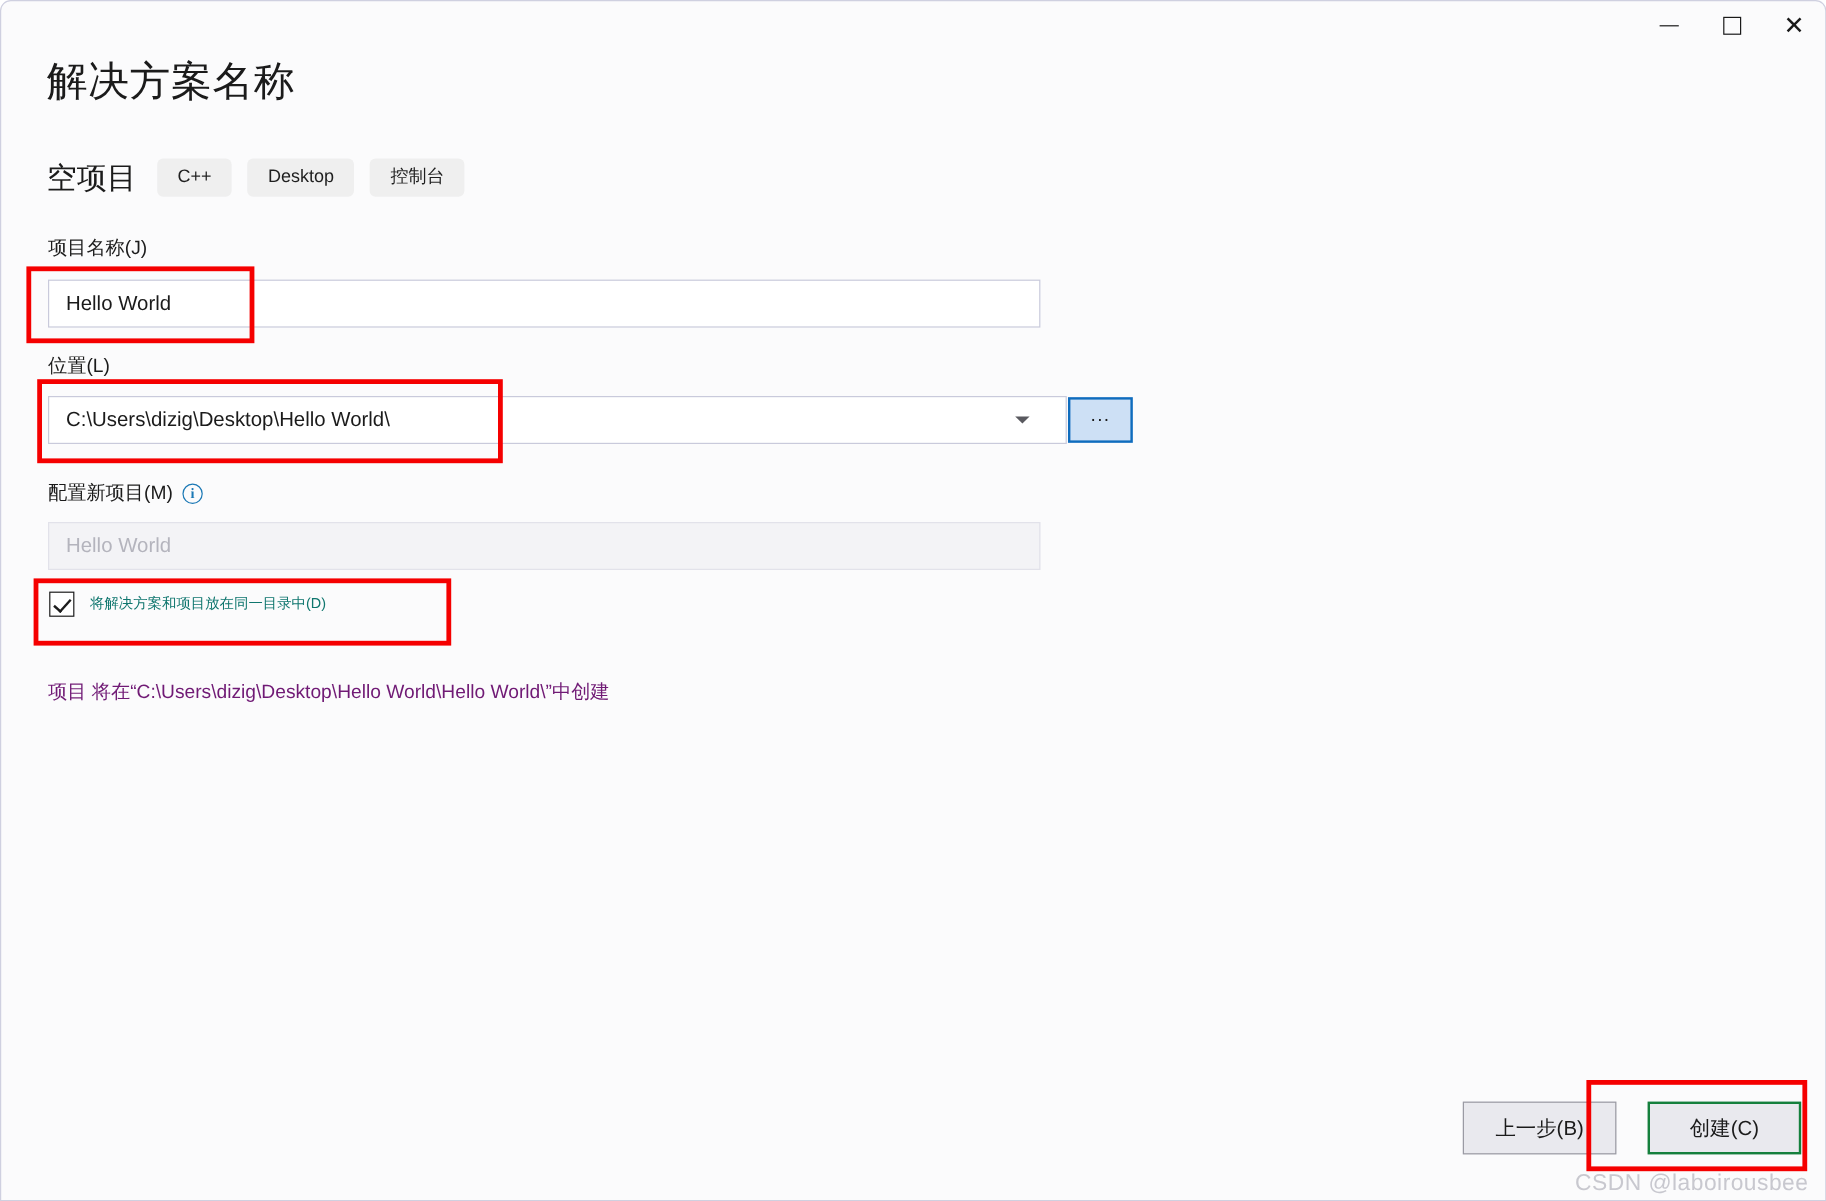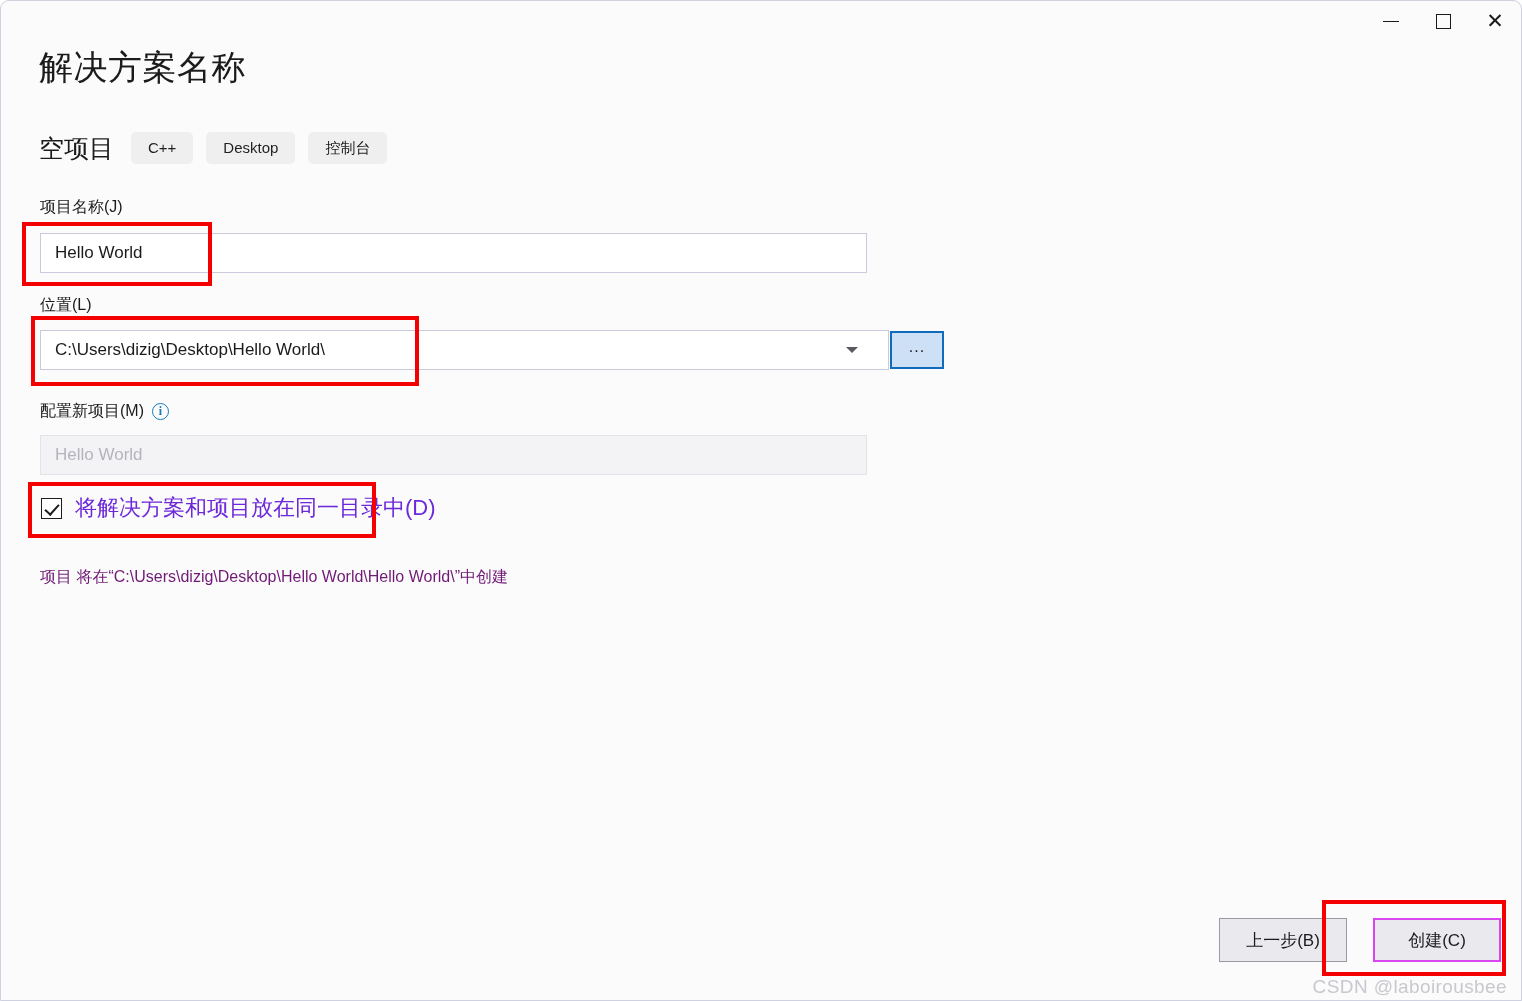--- a/index.html
+++ b/index.html
@@ -216,22 +216,22 @@
     position: absolute;
     left: 6px;
     top: 2px;
     width: 6px;
     height: 12px;
     border: solid #1c1c1c;
     border-width: 0 2.1px 2.1px 0;
     transform: rotate(42deg);
   }
   .checkbox-label {
-    font-size: 22px;
-    color: #6d28d9;
+    font-size: 12px;
+    color: #0f766e;
     white-space: nowrap;
   }
 
   .description-text {
     position: absolute;
     left: 39px;
     top: 566px;
     font-size: 16px;
     color: #701a75;
     white-space: nowrap;
@@ -257,21 +257,21 @@
     justify-content: center;
     font-size: 17px;
     color: #1b1b1b;
     background: #e9e9ee;
     border: 1px solid #9a9aa3;
     cursor: default;
     white-space: nowrap;
     font-family: "Liberation Sans", "DejaVu Sans", sans-serif;
   }
   .btn.primary {
-    border: 2px solid #d946ef;
+    border: 2px solid #15803d;
     background: #e9e9ee;
   }
 
   
   .annot {
     position: absolute;
     border: 4px solid #f50000;
     box-sizing: border-box;
     pointer-events: none;
     background: transparent;

